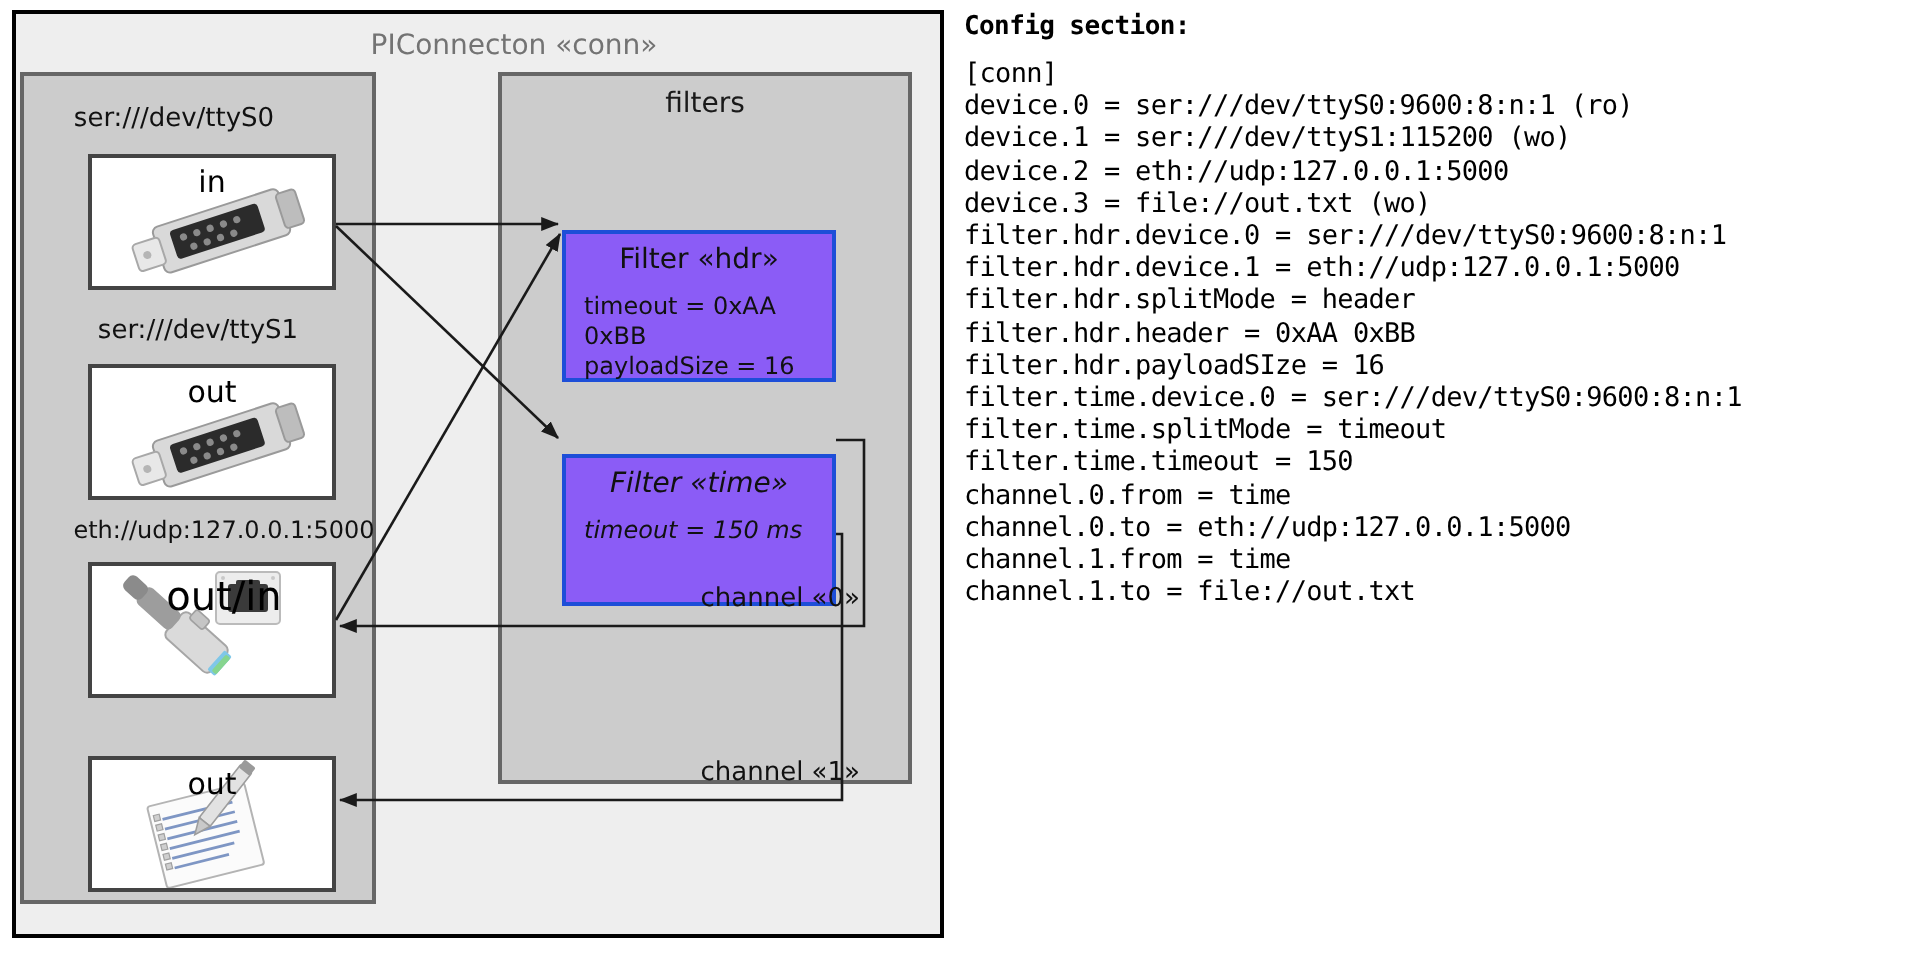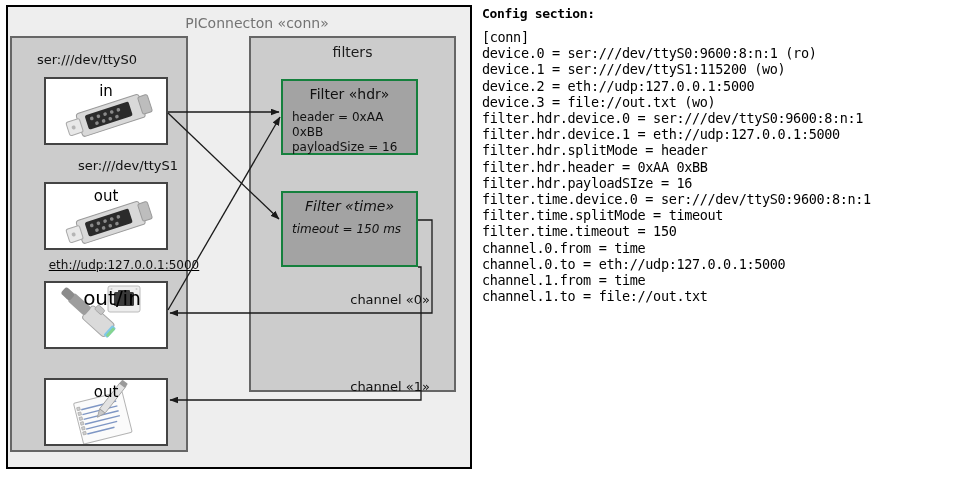--- a/index.html
+++ b/index.html
@@ -99,23 +99,24 @@
   }
   .dev-dir.left-al {
     text-align: center;
     padding-left: 6px;
     font-size: 20px;
   }
 
   
   .filter-box {
     position: absolute;
-    background: #a3a3a3;
-    border: 2px solid #15803d;
+    background: #8b5cf6;
+    border: 2px solid #1d4ed8;
     box-sizing: border-box;
+    margin-top: 36px;
   }
   .filter-title {
     position: absolute;
     top: 5px;
     left: 0;
     width: 100%;
     text-align: center;
     font-size: 14px;
     color: #111111;
   }
@@ -202,21 +203,21 @@
             <circle cx="70.5" cy="41" r="1.8"></circle>
         </g>
         <rect x="20" y="31" width="14" height="14" rx="2" fill="#e8e8e8" stroke="#a8a8a8" stroke-width="1"></rect>
         <circle cx="26" cy="38" r="2" fill="#b5b5b5"></circle>
         <rect x="96" y="29" width="10" height="18" rx="2" fill="#bdbdbd" stroke="#9a9a9a" stroke-width="1"></rect>
       </g>
     </svg>
   </div>
 
   <div style="position:absolute;left:10px;top:158px;width:178px;">
-    <div class="dev-label" style="position:relative;padding-left:29px;">ser:///dev/ttyS1</div>
+    <div class="dev-label" style="position:relative;">ser:///dev/ttyS1</div>
   </div>
   <div class="dev-box" style="left:44px;top:182px;width:124px;height:68px;">
     <div class="dev-dir">out</div>
     <svg class="dev-icon" width="120" height="64" viewBox="0 0 120 64" style="position:absolute;left:0;top:0;">
       <g transform="rotate(-18 60 40)">
         <rect x="32" y="28" width="66" height="24" rx="3" fill="#d9d9d9" stroke="#9a9a9a" stroke-width="1"></rect>
         <rect x="40" y="32" width="46" height="15" rx="2" fill="#2b2b2b"></rect>
         <g fill="#8a8a8a">
           <circle cx="46" cy="37" r="1.8"></circle>
             <circle cx="53" cy="37" r="1.8"></circle>
@@ -228,21 +229,21 @@
           <circle cx="63.5" cy="43" r="1.8"></circle>
             <circle cx="70.5" cy="43" r="1.8"></circle>
         </g>
         <rect x="20" y="33" width="14" height="14" rx="2" fill="#e8e8e8" stroke="#a8a8a8" stroke-width="1"></rect>
         <circle cx="26" cy="40" r="2" fill="#b5b5b5"></circle>
         <rect x="96" y="31" width="10" height="18" rx="2" fill="#bdbdbd" stroke="#9a9a9a" stroke-width="1"></rect>
       </g>
     </svg>
   </div>
 
-  <div style="position:absolute;left:22px;top:258px;width:204px;text-decoration:underline;">
+  <div style="position:absolute;left:10px;top:258px;width:204px;">
     <div class="dev-label" style="position:relative;font-size:12px;">eth://udp:127.0.0.1:5000</div>
   </div>
   <div class="dev-box" style="left:44px;top:281px;width:124px;height:68px;">
     <div class="dev-dir left-al">out/in</div>
     <svg class="dev-icon" width="120" height="64" viewBox="0 0 120 64" style="position:absolute;left:0;top:0;">
       <rect x="62" y="3" width="32" height="26" rx="2" fill="#ededed" stroke="#bbbbbb" stroke-width="1"></rect>
       <rect x="68" y="9" width="20" height="14" rx="1.5" fill="#3a3a3a"></rect>
       <rect x="72" y="7" width="12" height="5" rx="1" fill="#3a3a3a"></rect>
       <circle cx="65.5" cy="6" r="1" fill="#c9c9c9"></circle>
       <circle cx="90.5" cy="6" r="1" fill="#c9c9c9"></circle>
@@ -287,21 +288,21 @@
     </svg>
   </div>
 
   <div class="panel panel-filters">
     <div class="panel-title">filters</div>
   </div>
 
   <div class="filter-box" style="left:281px;top:79px;width:137px;height:76px;">
     <div class="filter-title">Filter «hdr»</div>
     <div class="filter-attrs">
-      <div>header = 0xAA 0xBB</div>
+      <div>timeout = 0xAA 0xBB</div>
       <div>payloadSize = 16</div>
     </div>
   </div>
 
   <div class="filter-box" style="left:281px;top:191px;width:137px;height:76px;font-style:italic;">
     <div class="filter-title">Filter «time»</div>
     <div class="filter-attrs">
       <div>timeout = 150 ms</div>
     </div>
   </div>

